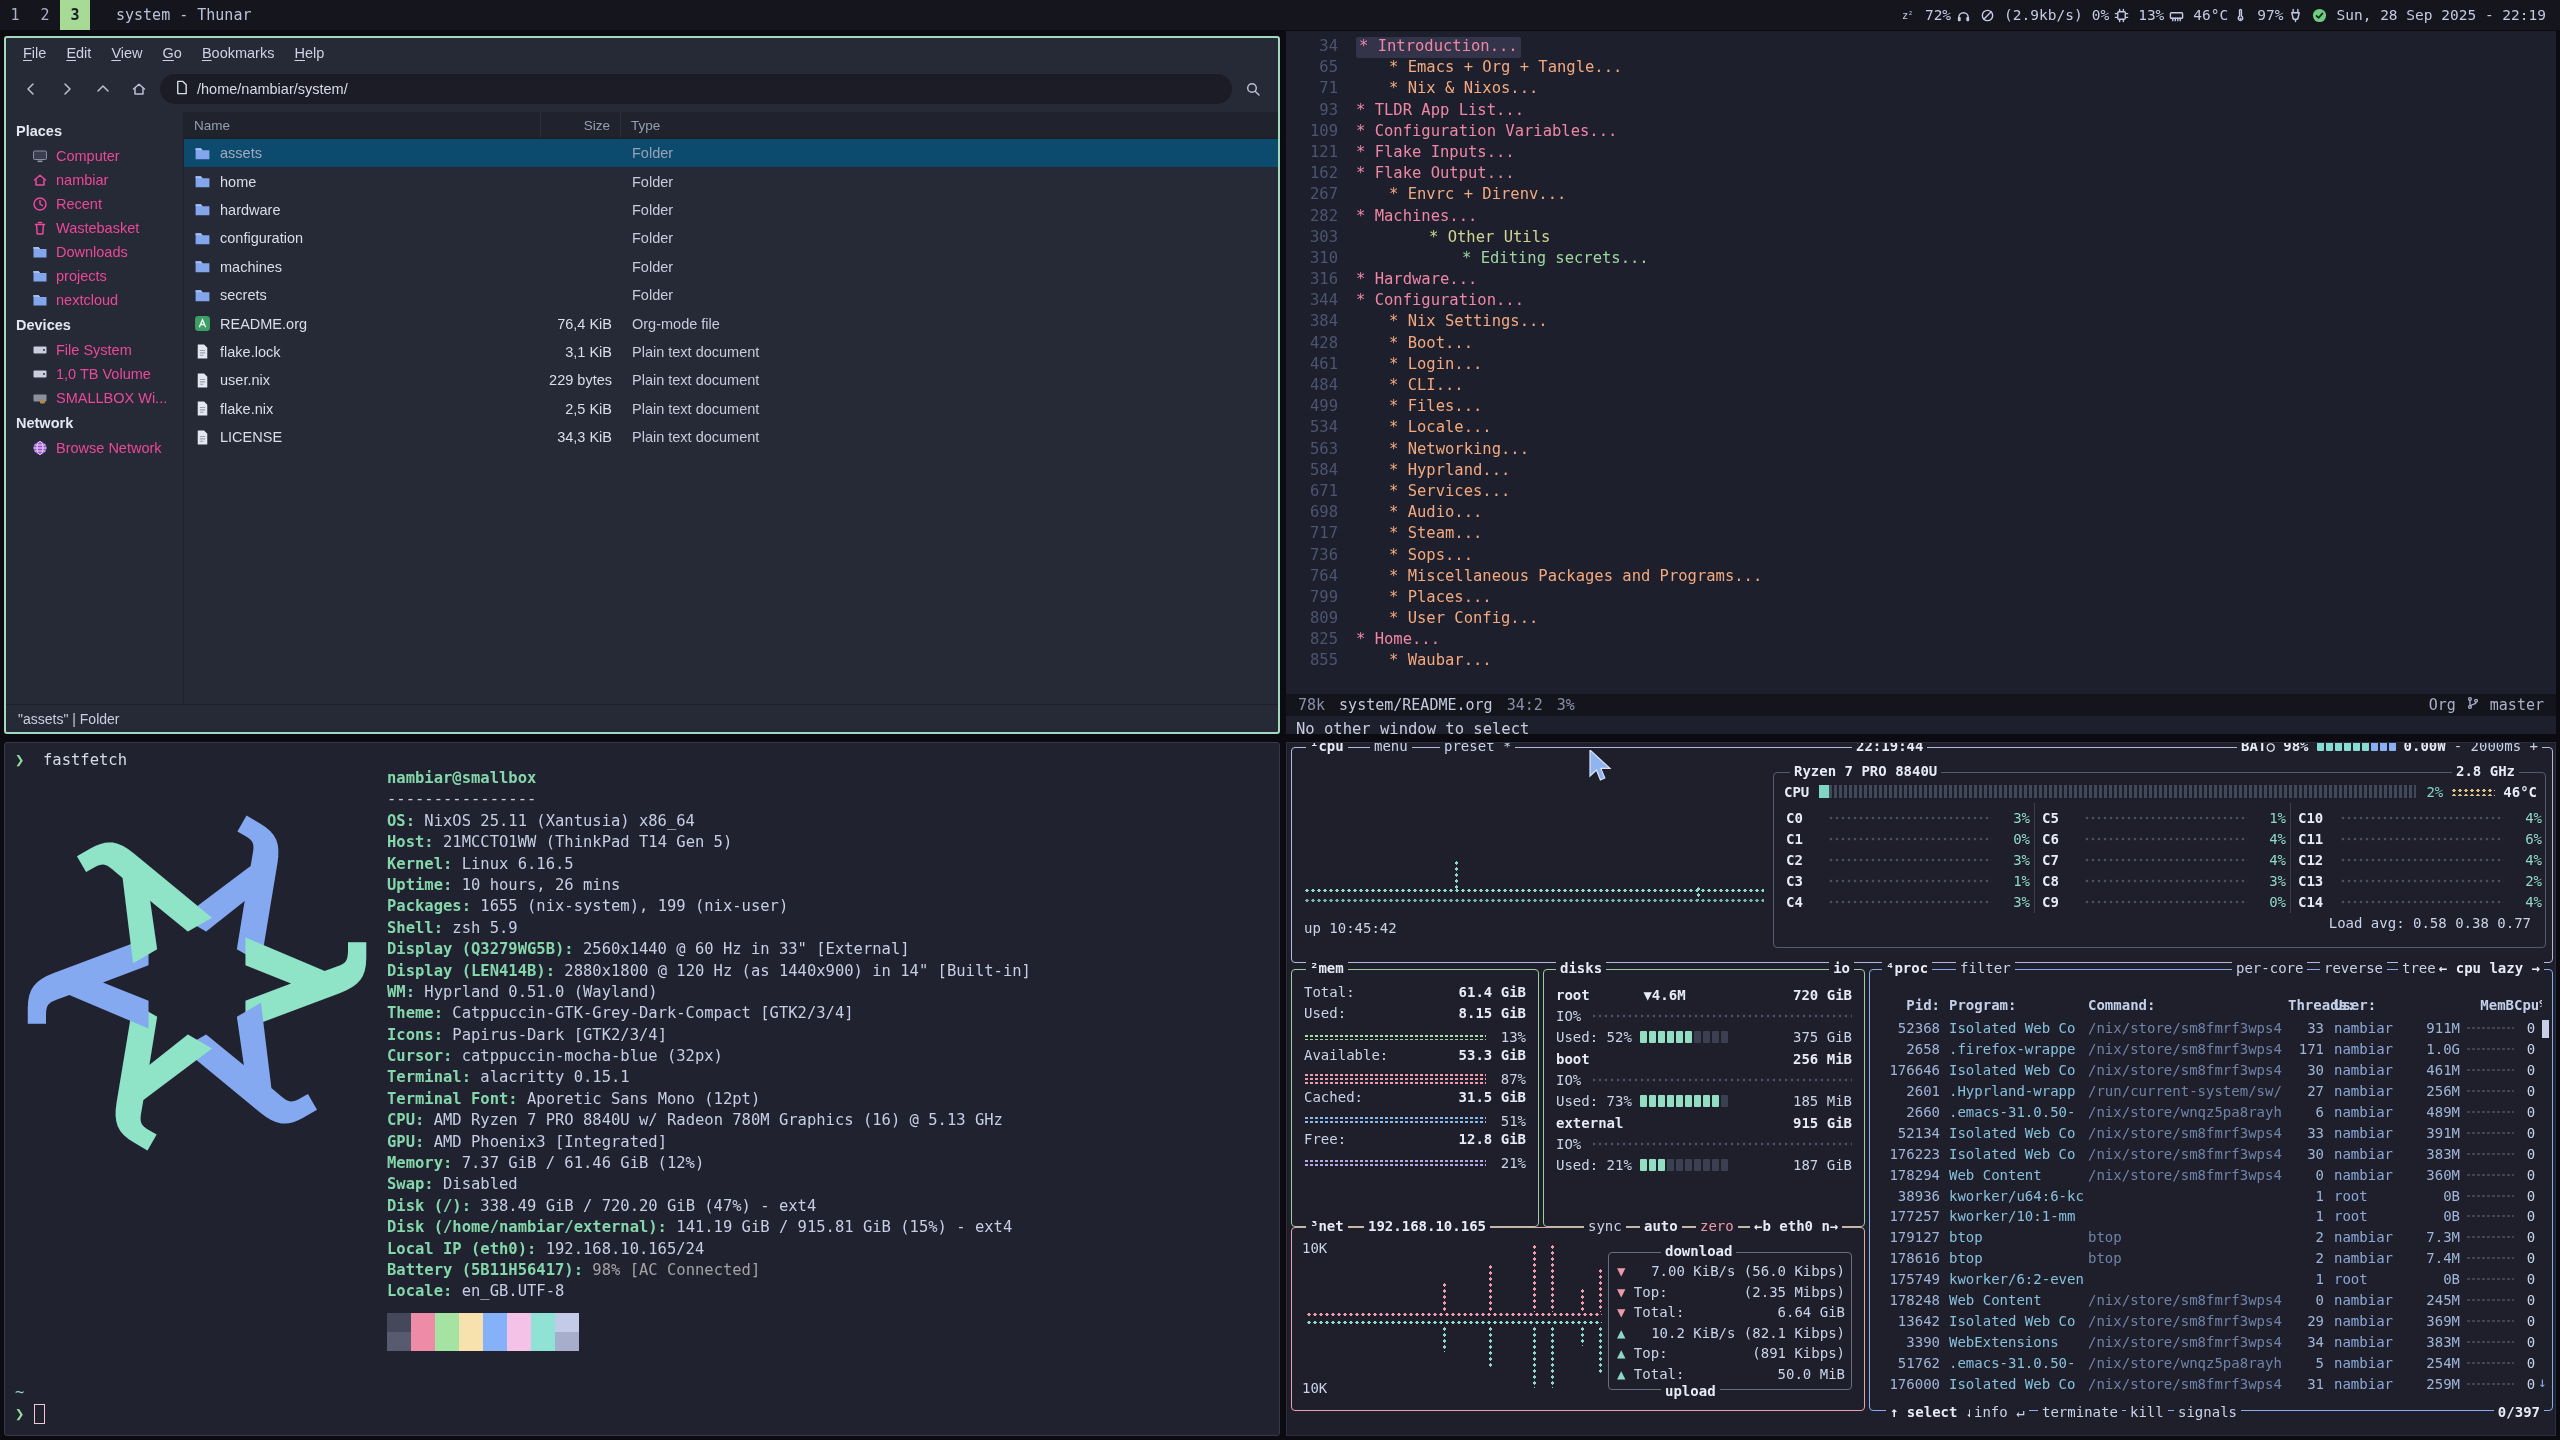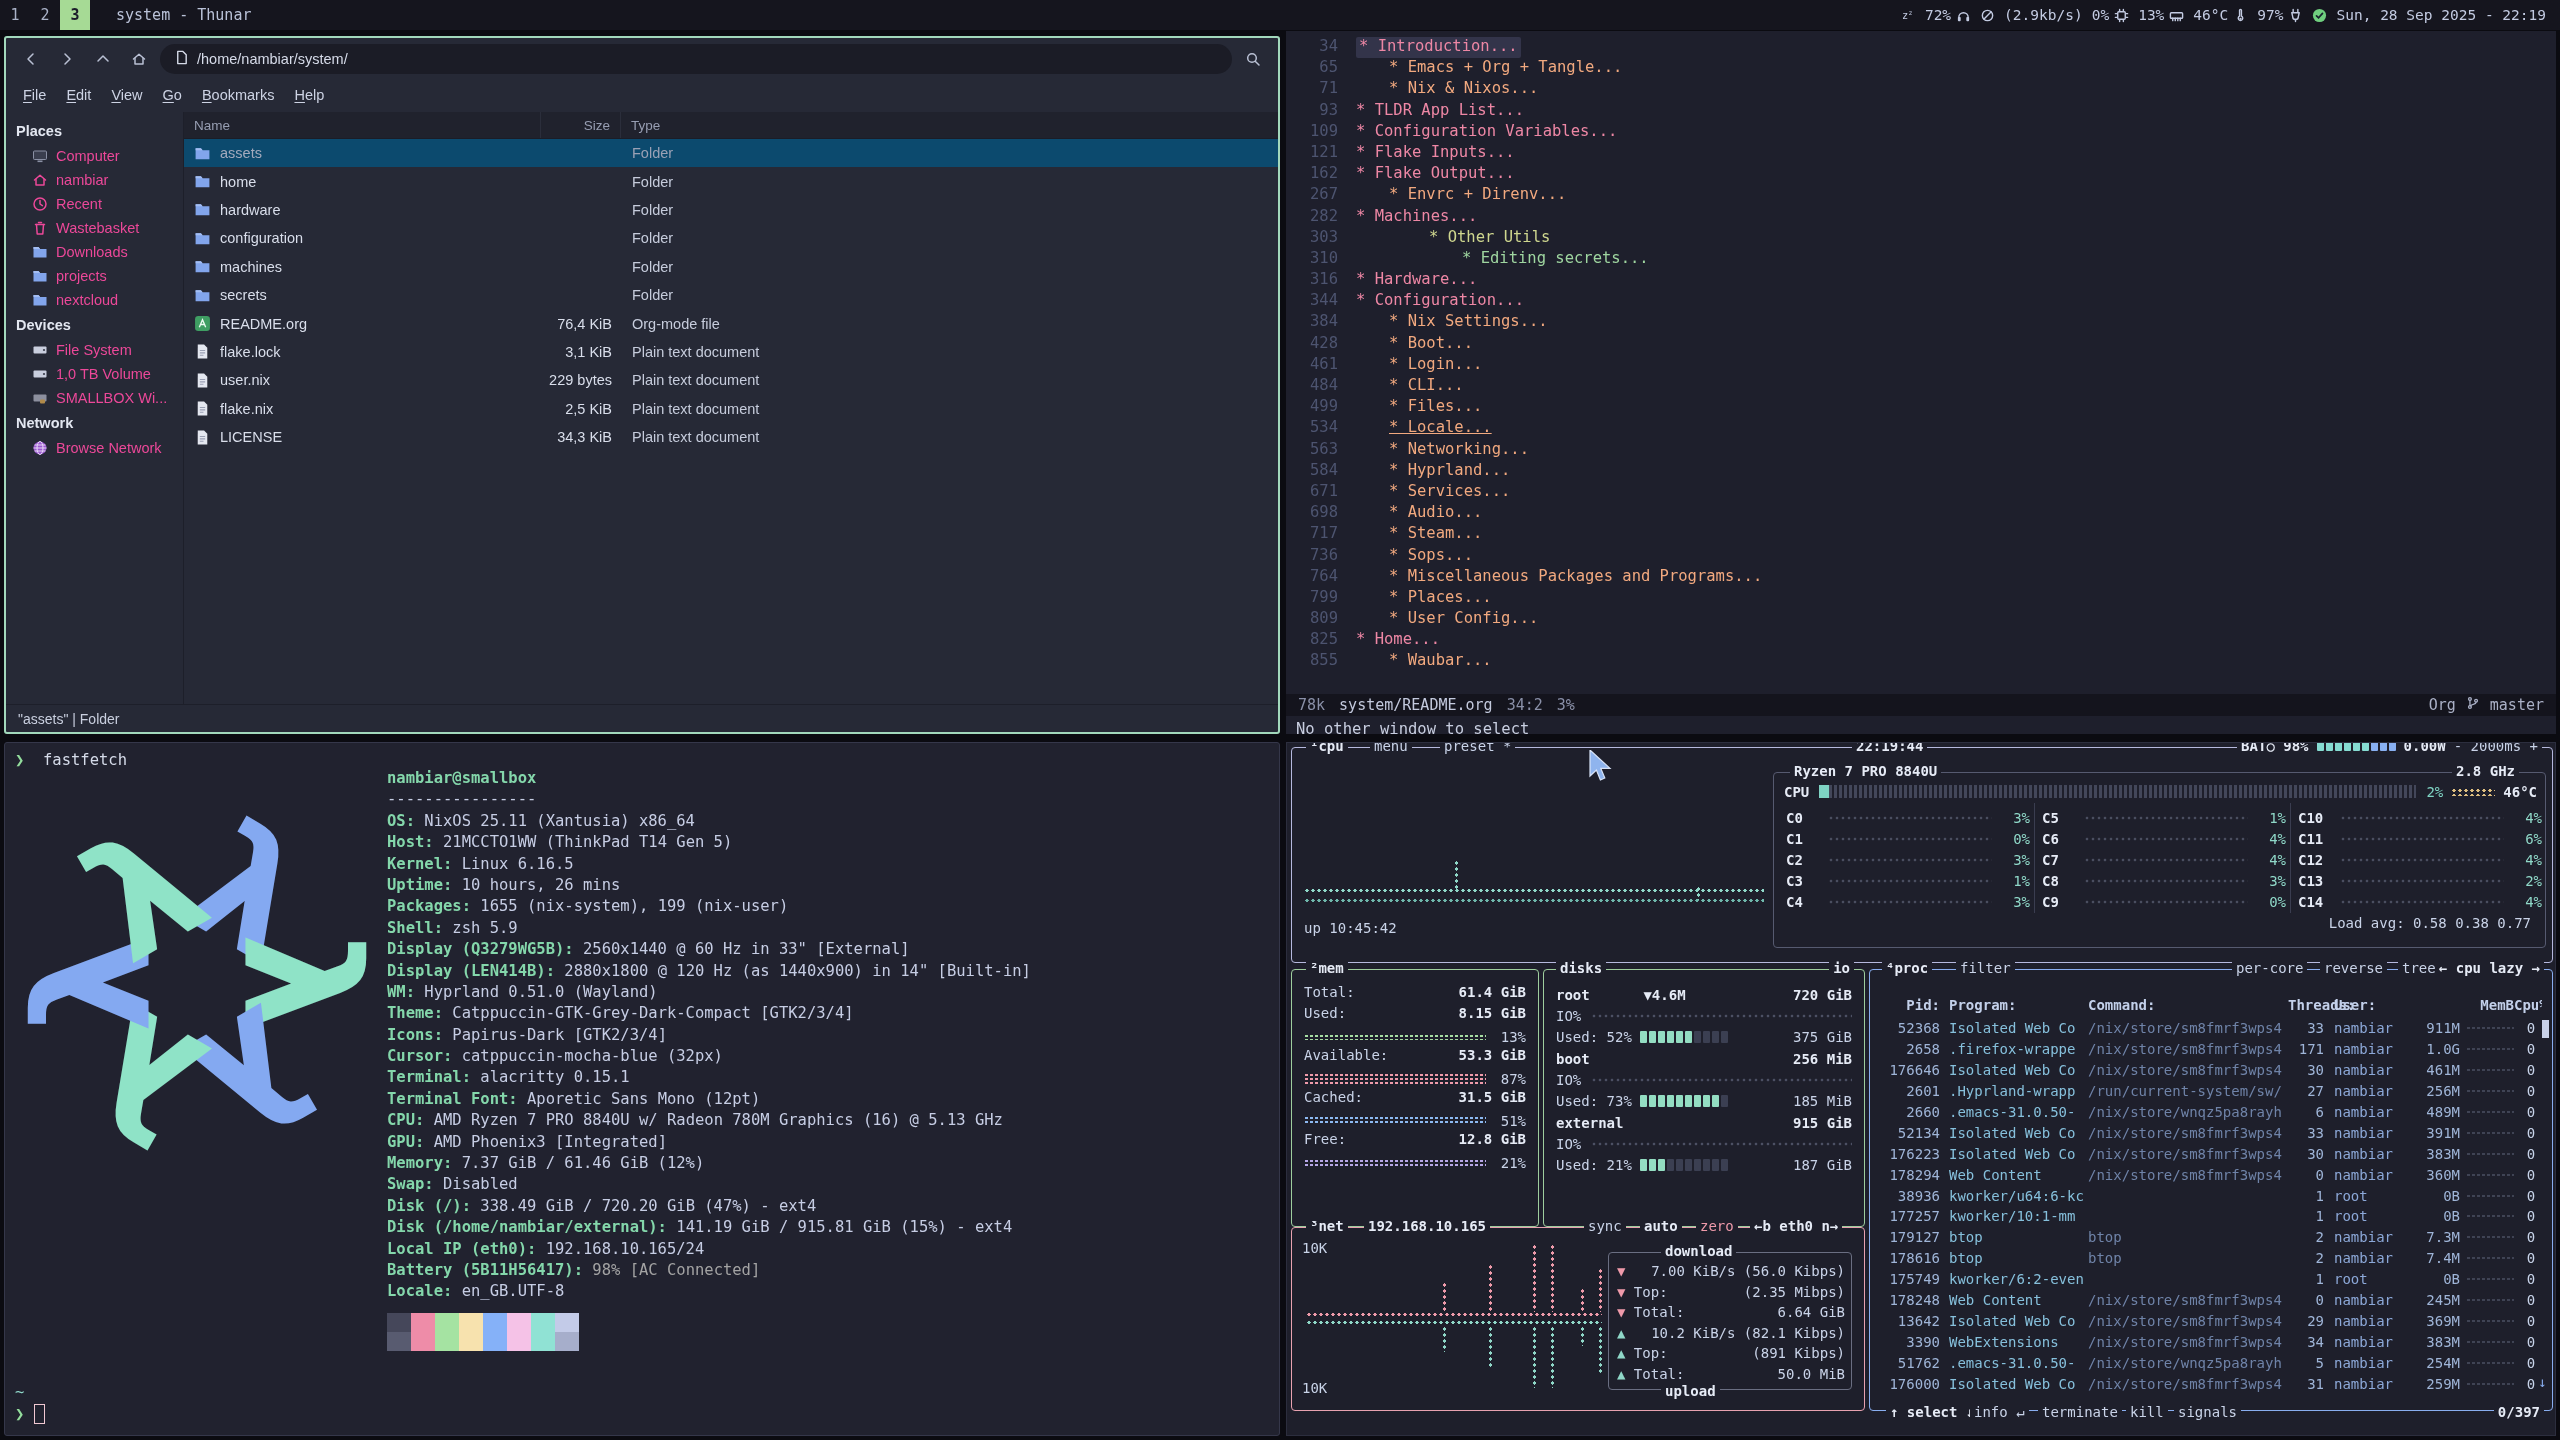--- a/index.html
+++ b/index.html
@@ -173,63 +173,63 @@
             <path d="M4.8 8.3 7 10.5l4.2-4.8" stroke="#18222e" stroke-width="1.8" fill="none" stroke-linecap="round"></path>
           </svg>
         </span>
         <span class="tray-item">
           <span>Sun, 28 Sep 2025 - 22:19</span>
         </span>
       </div>
   </div>
 
   <div id="thunar" class="win">
-    <div id="thunar-toolbar">
-      <div class="tbtn">
-          <svg width="16" height="16" viewBox="0 0 16 16">
-            <path d="M10 3 5 8l5 5" stroke="currentColor" fill="none" stroke-width="1.5" stroke-linecap="round" stroke-linejoin="round"></path>
-          </svg>
-        </div>
-      <div class="tbtn">
-          <svg width="16" height="16" viewBox="0 0 16 16">
-            <path d="M6 3l5 5-5 5" stroke="currentColor" fill="none" stroke-width="1.5" stroke-linecap="round" stroke-linejoin="round"></path>
-          </svg>
-        </div>
-      <div class="tbtn">
-          <svg width="16" height="16" viewBox="0 0 16 16">
-            <path d="M3 10l5-5 5 5" stroke="currentColor" fill="none" stroke-width="1.5" stroke-linecap="round" stroke-linejoin="round"></path>
-          </svg>
-        </div>
-      <div class="tbtn">
-          <svg width="16" height="16" viewBox="0 0 16 16">
-            <path d="M2.5 8 8 3.2 13.5 8" stroke="currentColor" fill="none" stroke-width="1.5" stroke-linecap="round" stroke-linejoin="round"></path>
-            <path d="M4 7.5V13h8V7.5" stroke="currentColor" fill="none" stroke-width="1.5" stroke-linecap="round" stroke-linejoin="round"></path>
-          </svg>
-        </div>
-      <div id="path-entry">
-        <span id="path-icon"><svg width="15" height="15" viewBox="0 0 16 16">
-              <path d="M4 1.5h5.5L13 5v9.5H4z" stroke="currentColor" fill="none" stroke-width="1.5" stroke-linecap="round" stroke-linejoin="round"></path>
-            </svg></span>
-        <span>/home/nambiar/system/</span>
-      </div>
-      <div id="search-btn">
-          <svg width="16" height="16" viewBox="0 0 16 16">
-            <circle cx="7" cy="7" r="4.3" stroke="currentColor" fill="none" stroke-width="1.5" stroke-linecap="round" stroke-linejoin="round"></circle>
-            <path d="M10.2 10.2 14 14" stroke="currentColor" fill="none" stroke-width="1.5" stroke-linecap="round" stroke-linejoin="round"></path>
-          </svg>
-        </div>
-    </div>
     <div id="thunar-menubar">
         <div class="menu-item"><u>F</u>ile</div>
         <div class="menu-item"><u>E</u>dit</div>
         <div class="menu-item"><u>V</u>iew</div>
         <div class="menu-item"><u>G</u>o</div>
         <div class="menu-item"><u>B</u>ookmarks</div>
         <div class="menu-item"><u>H</u>elp</div>
       </div>
+    <div id="thunar-toolbar">
+      <div class="tbtn">
+          <svg width="16" height="16" viewBox="0 0 16 16">
+            <path d="M10 3 5 8l5 5" stroke="currentColor" fill="none" stroke-width="1.5" stroke-linecap="round" stroke-linejoin="round"></path>
+          </svg>
+        </div>
+      <div class="tbtn">
+          <svg width="16" height="16" viewBox="0 0 16 16">
+            <path d="M6 3l5 5-5 5" stroke="currentColor" fill="none" stroke-width="1.5" stroke-linecap="round" stroke-linejoin="round"></path>
+          </svg>
+        </div>
+      <div class="tbtn">
+          <svg width="16" height="16" viewBox="0 0 16 16">
+            <path d="M3 10l5-5 5 5" stroke="currentColor" fill="none" stroke-width="1.5" stroke-linecap="round" stroke-linejoin="round"></path>
+          </svg>
+        </div>
+      <div class="tbtn">
+          <svg width="16" height="16" viewBox="0 0 16 16">
+            <path d="M2.5 8 8 3.2 13.5 8" stroke="currentColor" fill="none" stroke-width="1.5" stroke-linecap="round" stroke-linejoin="round"></path>
+            <path d="M4 7.5V13h8V7.5" stroke="currentColor" fill="none" stroke-width="1.5" stroke-linecap="round" stroke-linejoin="round"></path>
+          </svg>
+        </div>
+      <div id="path-entry">
+        <span id="path-icon"><svg width="15" height="15" viewBox="0 0 16 16">
+              <path d="M4 1.5h5.5L13 5v9.5H4z" stroke="currentColor" fill="none" stroke-width="1.5" stroke-linecap="round" stroke-linejoin="round"></path>
+            </svg></span>
+        <span>/home/nambiar/system/</span>
+      </div>
+      <div id="search-btn">
+          <svg width="16" height="16" viewBox="0 0 16 16">
+            <circle cx="7" cy="7" r="4.3" stroke="currentColor" fill="none" stroke-width="1.5" stroke-linecap="round" stroke-linejoin="round"></circle>
+            <path d="M10.2 10.2 14 14" stroke="currentColor" fill="none" stroke-width="1.5" stroke-linecap="round" stroke-linejoin="round"></path>
+          </svg>
+        </div>
+    </div>
     <div id="thunar-main">
       <div id="thunar-sidebar">
           <div class="side-header">Places</div>
           <div class="side-item">
             <svg width="16" height="16" viewBox="0 0 16 16">
               <rect x="1.5" y="3" width="13" height="8.5" rx="1" fill="#3a3e4e" stroke="#8a90a4"></rect>
               <rect x="5.5" y="12.5" width="5" height="1.6" fill="#8a90a4"></rect>
             </svg>
             <span>Computer</span>
           </div>
@@ -454,21 +454,21 @@
         <div class="eline"><span class="gut">282</span><span class="txt lvl1" style="margin-left: 18px;">* Machines...</span></div>
         <div class="eline"><span class="gut">303</span><span class="txt lvl3" style="margin-left: 91px;">* Other Utils</span></div>
         <div class="eline"><span class="gut">310</span><span class="txt lvl4" style="margin-left: 124px;">* Editing secrets...</span></div>
         <div class="eline"><span class="gut">316</span><span class="txt lvl1" style="margin-left: 18px;">* Hardware...</span></div>
         <div class="eline"><span class="gut">344</span><span class="txt lvl1" style="margin-left: 18px;">* Configuration...</span></div>
         <div class="eline"><span class="gut">384</span><span class="txt lvl2" style="margin-left: 51px;">* Nix Settings...</span></div>
         <div class="eline"><span class="gut">428</span><span class="txt lvl2" style="margin-left: 51px;">* Boot...</span></div>
         <div class="eline"><span class="gut">461</span><span class="txt lvl2" style="margin-left: 51px;">* Login...</span></div>
         <div class="eline"><span class="gut">484</span><span class="txt lvl2" style="margin-left: 51px;">* CLI...</span></div>
         <div class="eline"><span class="gut">499</span><span class="txt lvl2" style="margin-left: 51px;">* Files...</span></div>
-        <div class="eline"><span class="gut">534</span><span class="txt lvl2" style="margin-left: 51px; text-decoration: underline;">* Locale...</span></div>
+        <div class="eline"><span class="gut">534</span><span class="txt lvl2" style="margin-left: 51px;">* Locale...</span></div>
         <div class="eline"><span class="gut">563</span><span class="txt lvl2" style="margin-left: 51px;">* Networking...</span></div>
         <div class="eline"><span class="gut">584</span><span class="txt lvl2" style="margin-left: 51px;">* Hyprland...</span></div>
         <div class="eline"><span class="gut">671</span><span class="txt lvl2" style="margin-left: 51px;">* Services...</span></div>
         <div class="eline"><span class="gut">698</span><span class="txt lvl2" style="margin-left: 51px;">* Audio...</span></div>
         <div class="eline"><span class="gut">717</span><span class="txt lvl2" style="margin-left: 51px;">* Steam...</span></div>
         <div class="eline"><span class="gut">736</span><span class="txt lvl2" style="margin-left: 51px;">* Sops...</span></div>
         <div class="eline"><span class="gut">764</span><span class="txt lvl2" style="margin-left: 51px;">* Miscellaneous Packages and Programs...</span></div>
         <div class="eline"><span class="gut">799</span><span class="txt lvl2" style="margin-left: 51px;">* Places...</span></div>
         <div class="eline"><span class="gut">809</span><span class="txt lvl2" style="margin-left: 51px;">* User Config...</span></div>
         <div class="eline"><span class="gut">825</span><span class="txt lvl1" style="margin-left: 18px;">* Home...</span></div>

